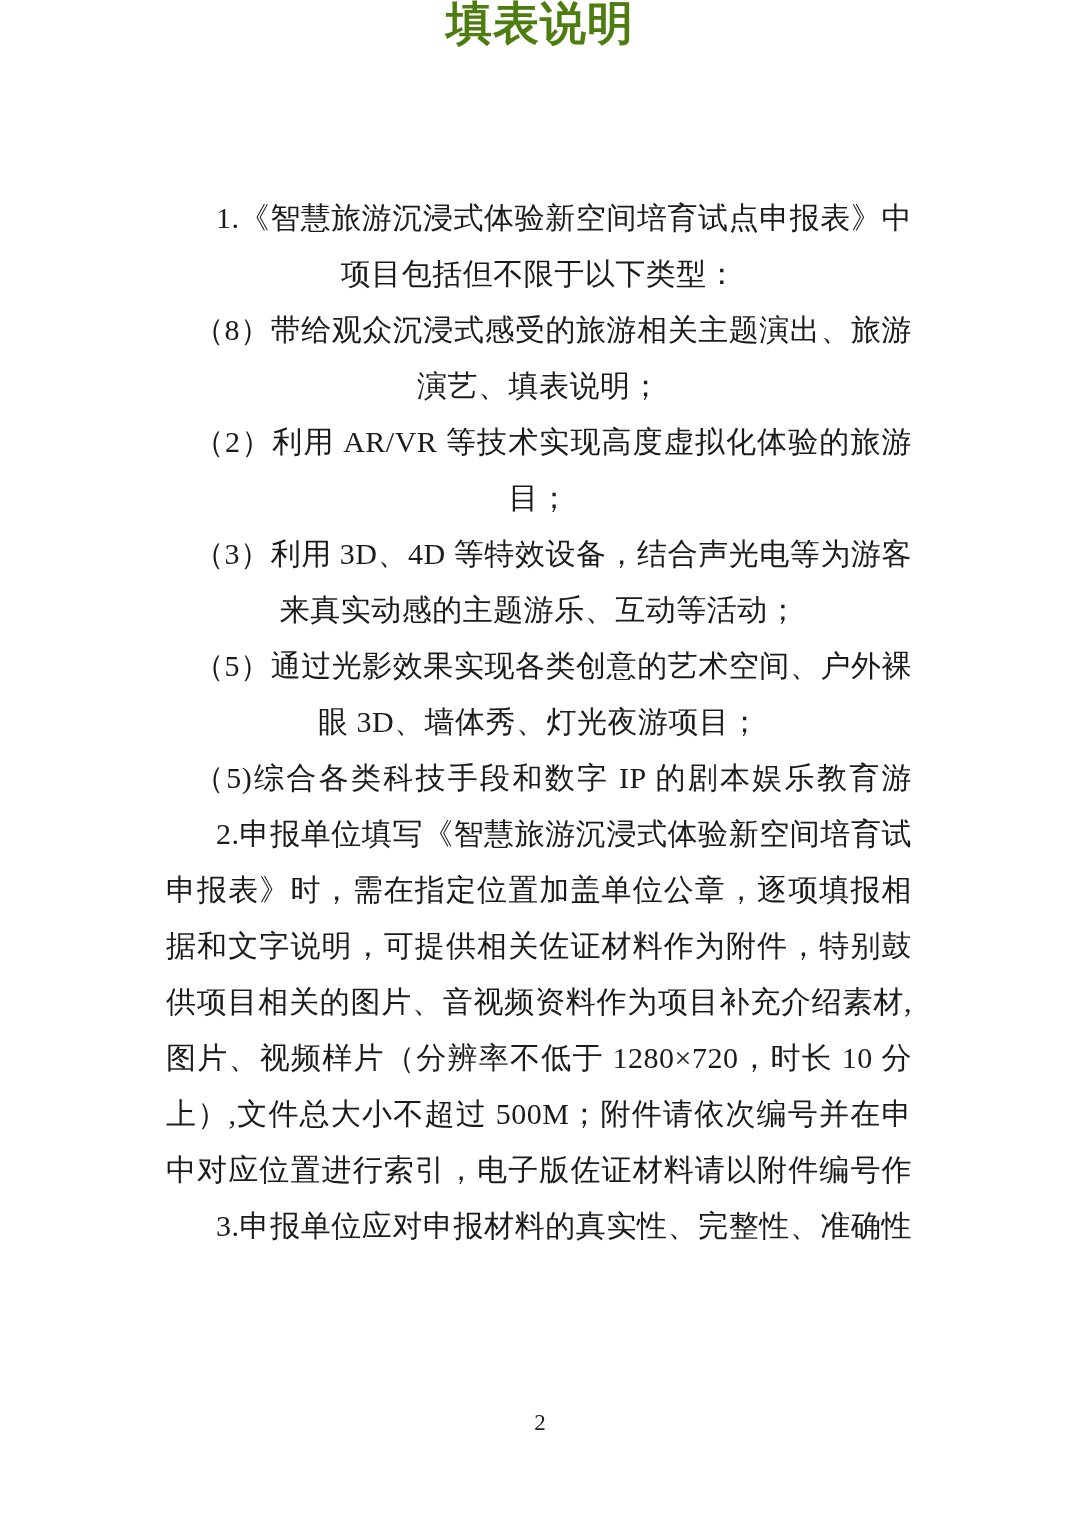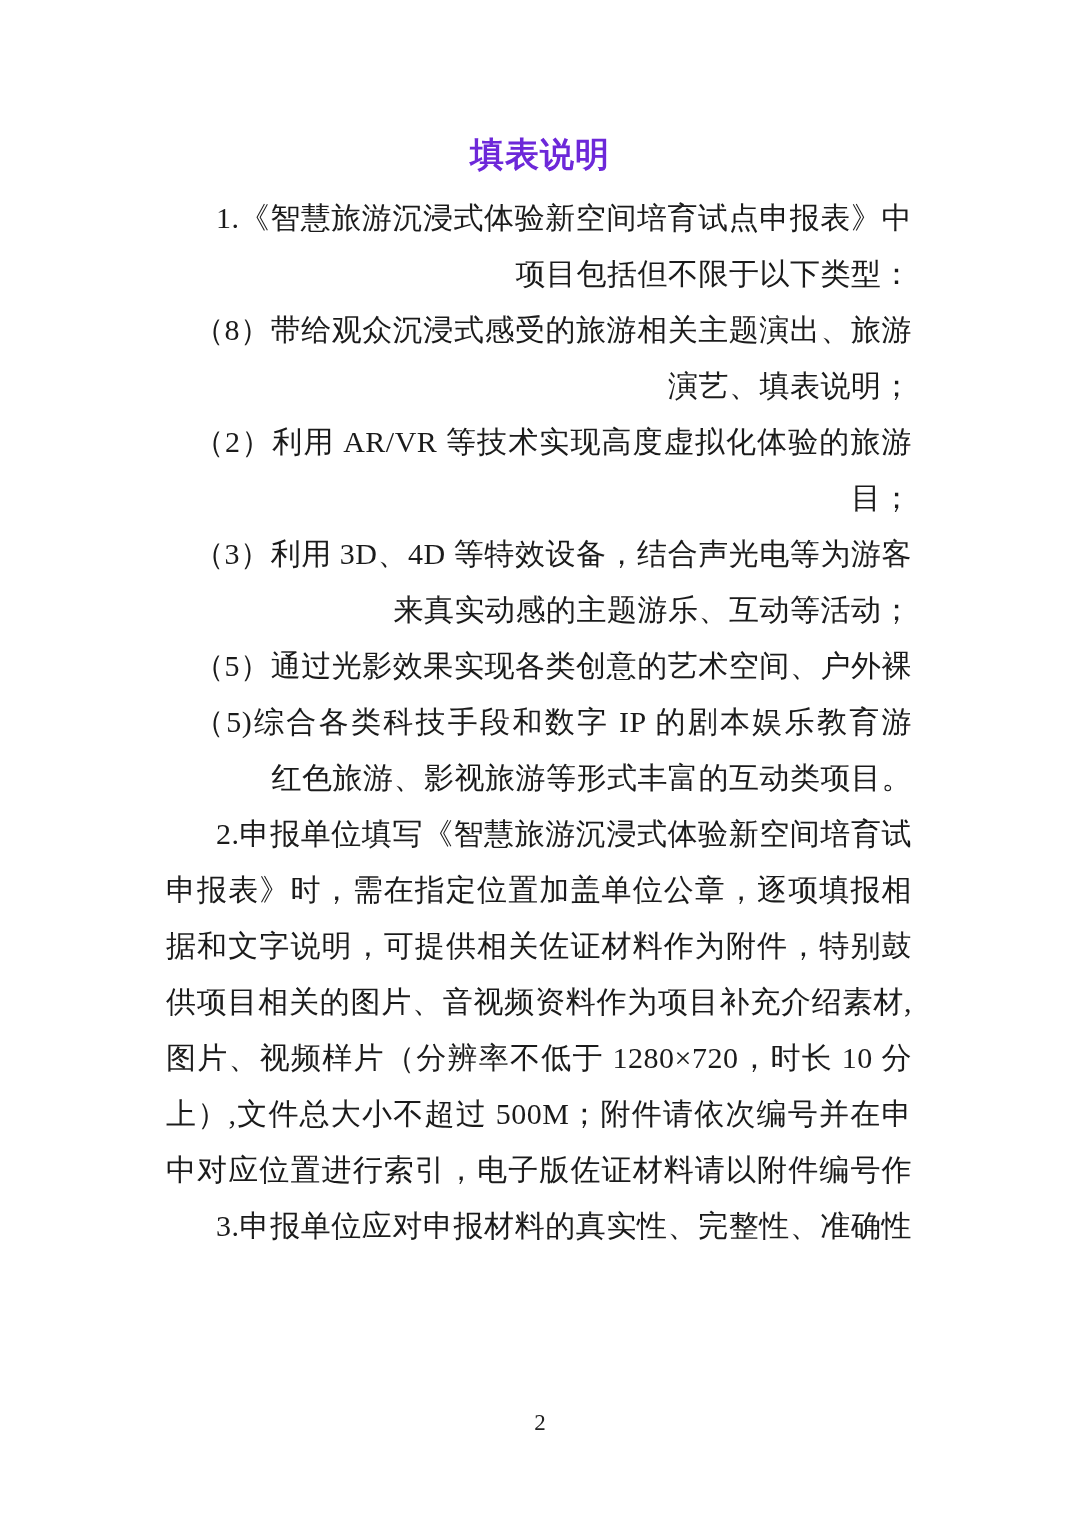--- a/index.html
+++ b/index.html
@@ -10,42 +10,41 @@
   .page {
     position: relative;
     width: 1080px;
     height: 1528px;
     background: #ffffff;
     overflow: hidden;
     font-family: "Liberation Serif", serif;
     color: #1b1b1b;
   }
   .doc-title {
-    padding-top: 131px;
     text-align: center;
     font-family: "Liberation Sans", sans-serif;
     font-weight: 700;
-    font-size: 34px;
+    font-size: 46px;
     line-height: 46px;
-    color: #6d28d9;
+    color: #4d7c0f;
     letter-spacing: 1px;
   }
   .content {
     position: absolute;
     left: 166px;
     top: 190px;
     width: 746px;
   }
   .line {
     font-size: 30px;
     line-height: 56px;
     height: 56px;
     white-space: nowrap;
     overflow: hidden;
-    text-align: right;
+    text-align: center;
     letter-spacing: 0.5px;
   }
   .line.full {
     white-space: normal;
     text-align: justify;
     text-align-last: justify;
   }
   .line.indent-num {
     text-indent: 50px;
   }
@@ -72,22 +71,22 @@
   <div class="content" id="content">
       <div class="line full indent-num">1.《智慧旅游沉浸式体验新空间培育试点申报表》中的</div>
       <div class="line">项目包括但不限于以下类型：</div>
       <div class="line full indent-paren">（8）带给观众沉浸式感受的旅游相关主题演出、旅游</div>
       <div class="line">演艺、填表说明；</div>
       <div class="line full indent-paren">（2）利用 AR/VR 等技术实现高度虚拟化体验的旅游项</div>
       <div class="line">目；</div>
       <div class="line full indent-paren">（3）利用 3D、4D 等特效设备，结合声光电等为游客带</div>
       <div class="line">来真实动感的主题游乐、互动等活动；</div>
       <div class="line full indent-paren">（5）通过光影效果实现各类创意的艺术空间、户外裸</div>
+      <div class="line">眼 3D、墙体秀、灯光夜游项目；</div>
       <div class="line full indent-paren">（5)综合各类科技手段和数字 IP 的剧本娱乐教育游学、</div>
-      <div class="line">红色旅游、影视旅游等形式丰富的互动类项目。</div>
       <div class="line full indent-num">2.申报单位填写《智慧旅游沉浸式体验新空间培育试点</div>
       <div class="line full">申报表》时，需在指定位置加盖单位公章，逐项填报相关数</div>
       <div class="line full">据和文字说明，可提供相关佐证材料作为附件，特别鼓励提</div>
       <div class="line full">供项目相关的图片、音视频资料作为项目补充介绍素材,项目</div>
       <div class="line full">图片、视频样片（分辨率不低于 1280×720，时长 10 分钟以</div>
       <div class="line full">上）,文件总大小不超过 500M；附件请依次编号并在申报表</div>
       <div class="line full">中对应位置进行索引，电子版佐证材料请以附件编号作为文</div>
       <div class="line full indent-num">3.申报单位应对申报材料的真实性、完整性、准确性负</div>
     </div>
 

